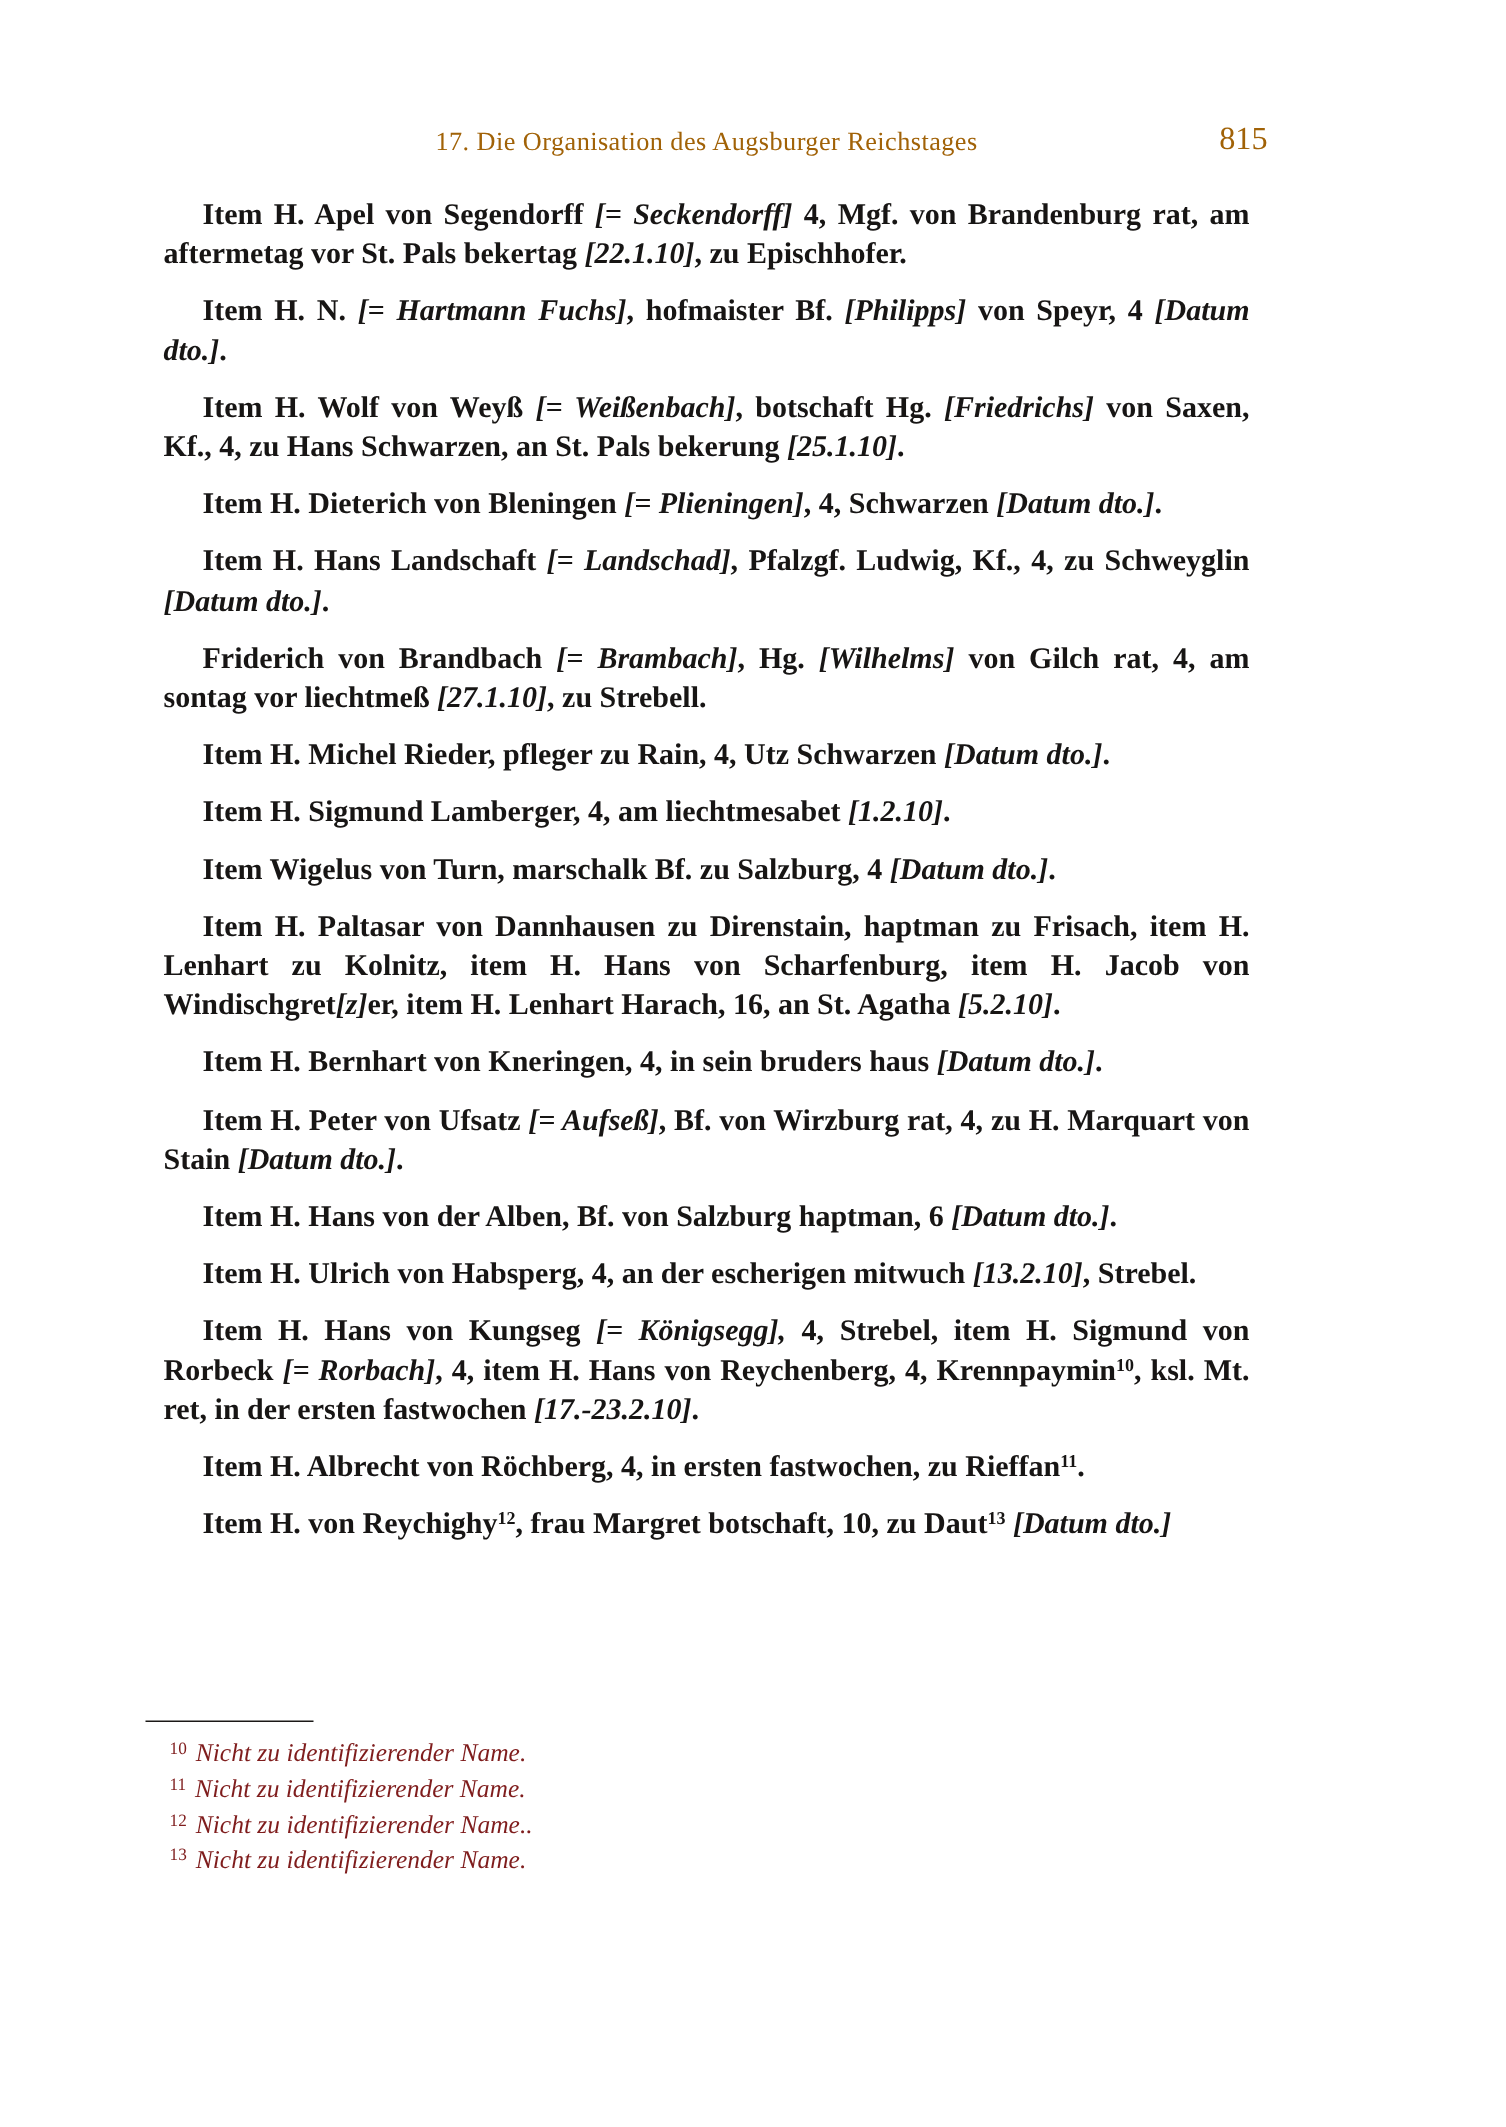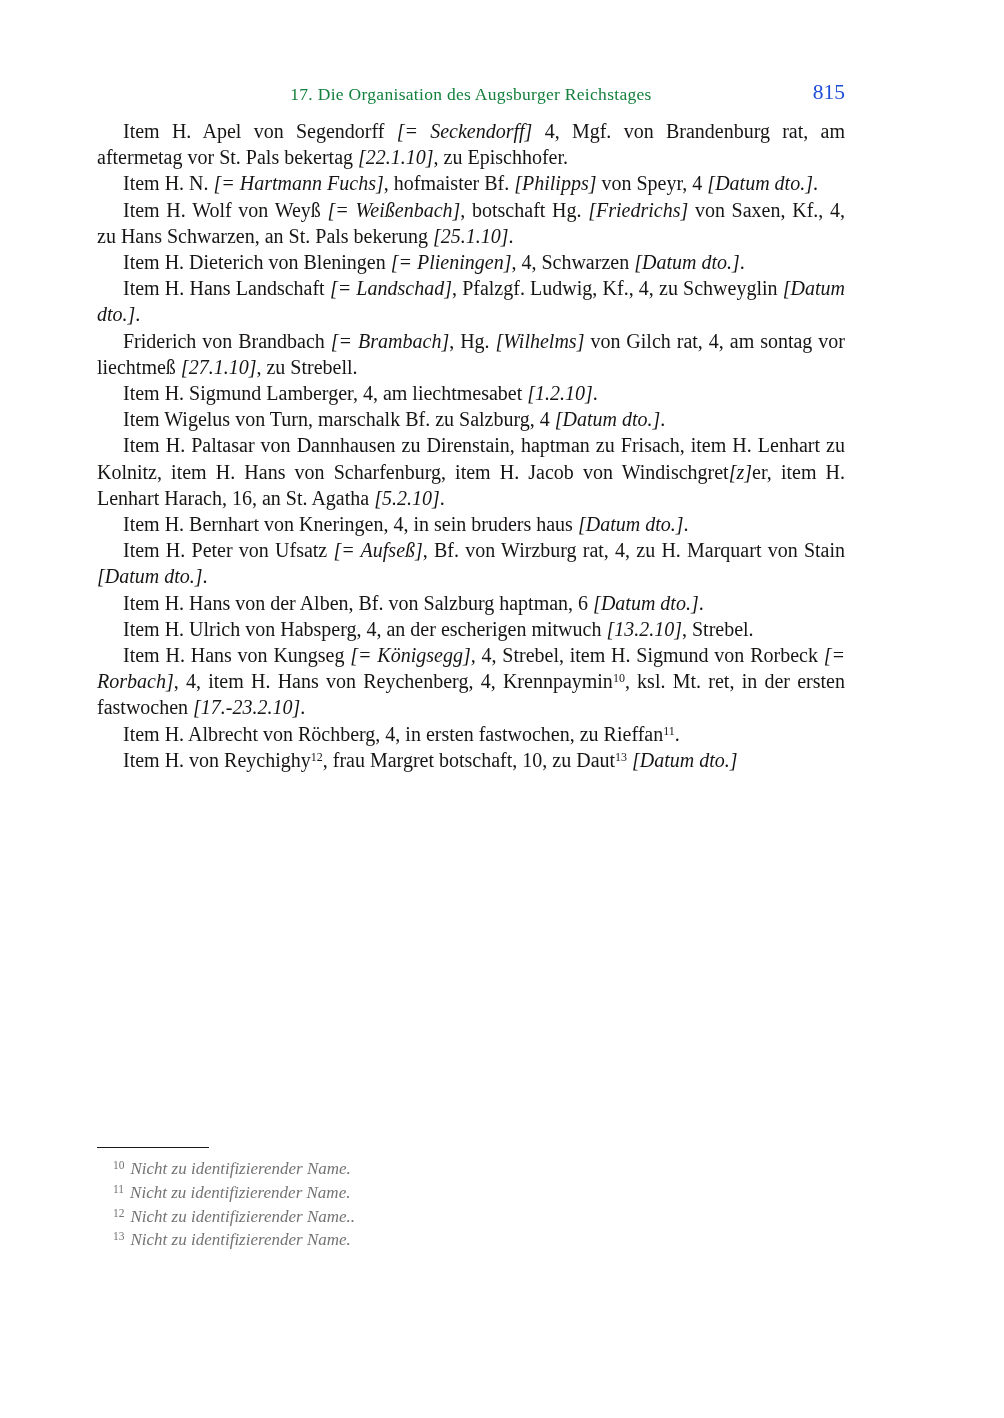--- a/index.html
+++ b/index.html
@@ -19,42 +19,43 @@
     top: 84px;
     left: 97px;
     width: 748px;
     height: 30px;
   }
   .running-head {
     display: block;
     text-align: center;
     font-size: 17.5px;
     letter-spacing: 0.3px;
-    color: #15803d;
+    color: #a16207;
   }
   .page-number {
     position: absolute;
     right: 0;
     top: -4px;
     font-size: 21.5px;
-    color: #1d4ed8;
+    color: #a16207;
     text-align: center;
   }
   .body-text {
     position: absolute;
     top: 118px;
     left: 97px;
     width: 748px;
     font-size: 20px;
     line-height: 26.2px;
     text-align: justify;
   }
   .body-text p {
-    margin: 0;
+    margin: 12px;
     text-indent: 26px;
+    font-weight: bold;
   }
   .body-text em, .footnote em { font-style: italic; }
   .body-text sup {
     font-size: 12px;
     line-height: 0;
     vertical-align: 6px;
   }
   .footnotes {
     position: absolute;
     left: 97px;
@@ -64,21 +65,21 @@
   .footnote-rule {
     width: 112px;
     height: 0;
     border-top: 1.5px solid #1b1917;
     margin-bottom: 9px;
   }
   .footnote {
     font-size: 17px;
     line-height: 23.8px;
     padding-left: 16px;
-    color: #737373;
+    color: #7f1d1d;
   }
   .footnote .fn-num {
     font-size: 11.5px;
     line-height: 0;
     vertical-align: 5px;
     margin-right: 6px;
     font-style: normal;
   }
 </style>
 </head>
@@ -91,20 +92,21 @@
     <span class="page-number">815</span>
   </div>
 
   <div class="body-text" id="paragraphs">
       <p><span>Item H. Apel von Segendorff </span><em>[= Seckendorff]</em><span> 4, Mgf. von Brandenburg rat, am aftermetag vor St. Pals bekertag </span><em>[22.1.10]</em><span>, zu Epischhofer.</span></p>
       <p><span>Item H. N. </span><em>[= Hartmann Fuchs]</em><span>, hofmaister Bf. </span><em>[Philipps]</em><span> von Speyr, 4 </span><em>[Datum dto.]</em><span>.</span></p>
       <p><span>Item H. Wolf von Weyß </span><em>[= Weißenbach]</em><span>, botschaft Hg. </span><em>[Friedrichs]</em><span> von Saxen, Kf., 4, zu Hans Schwarzen, an St. Pals bekerung </span><em>[25.1.10]</em><span>.</span></p>
       <p><span>Item H. Dieterich von Bleningen </span><em>[= Plieningen]</em><span>, 4, Schwarzen </span><em>[Datum dto.]</em><span>.</span></p>
       <p><span>Item H. Hans Landschaft </span><em>[= Landschad]</em><span>, Pfalzgf. Ludwig, Kf., 4, zu Schweyglin </span><em>[Datum dto.]</em><span>.</span></p>
       <p><span>Friderich von Brandbach </span><em>[= Brambach]</em><span>, Hg. </span><em>[Wilhelms]</em><span> von Gilch rat, 4, am sontag vor liechtmeß </span><em>[27.1.10]</em><span>, zu Strebell.</span></p>
+      <p><span>Item H. Michel Rieder, pfleger zu Rain, 4, Utz Schwarzen </span><em>[Datum dto.]</em><span>.</span></p>
       <p><span>Item H. Sigmund Lamberger, 4, am liechtmesabet </span><em>[1.2.10]</em><span>.</span></p>
       <p><span>Item Wigelus von Turn, marschalk Bf. zu Salzburg, 4 </span><em>[Datum dto.]</em><span>.</span></p>
       <p><span>Item H. Paltasar von Dannhausen zu Direnstain, haptman zu Frisach, item H. Lenhart zu Kolnitz, item H. Hans von Scharfenburg, item H. Jacob von Windischgret</span><em>[z]</em><span>er, item H. Lenhart Harach, 16, an St. Agatha </span><em>[5.2.10]</em><span>.</span></p>
       <p><span>Item H. Bernhart von Kneringen, 4, in sein bruders haus </span><em>[Datum dto.]</em><span>.</span></p>
       <p><span>Item H. Peter von Ufsatz </span><em>[= Aufseß]</em><span>, Bf. von Wirzburg rat, 4, zu H. Marquart von Stain </span><em>[Datum dto.]</em><span>.</span></p>
       <p><span>Item H. Hans von der Alben, Bf. von Salzburg haptman, 6 </span><em>[Datum dto.]</em><span>.</span></p>
       <p><span>Item H. Ulrich von Habsperg, 4, an der escherigen mitwuch </span><em>[13.2.10]</em><span>, Strebel.</span></p>
       <p><span>Item H. Hans von Kungseg </span><em>[= Königsegg],</em><span> 4, Strebel, item H. Sigmund von Rorbeck </span><em>[= Rorbach]</em><span>, 4, item H. Hans von Reychenberg, 4, Krennpaymin</span><sup>10</sup><span>, ksl. Mt. ret, in der ersten fastwochen </span><em>[17.-23.2.10]</em><span>.</span></p>
       <p><span>Item H. Albrecht von Röchberg, 4, in ersten fastwochen, zu Rieffan</span><sup>11</sup><span>.</span></p>
       <p><span>Item H. von Reychighy</span><sup>12</sup><span>, frau Margret botschaft, 10, zu Daut</span><sup>13</sup><span>  </span><em>[Datum dto.]</em></p>

